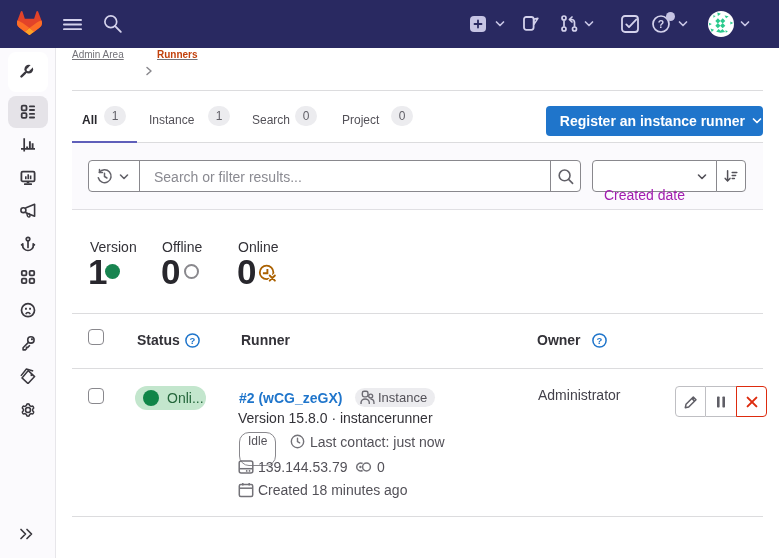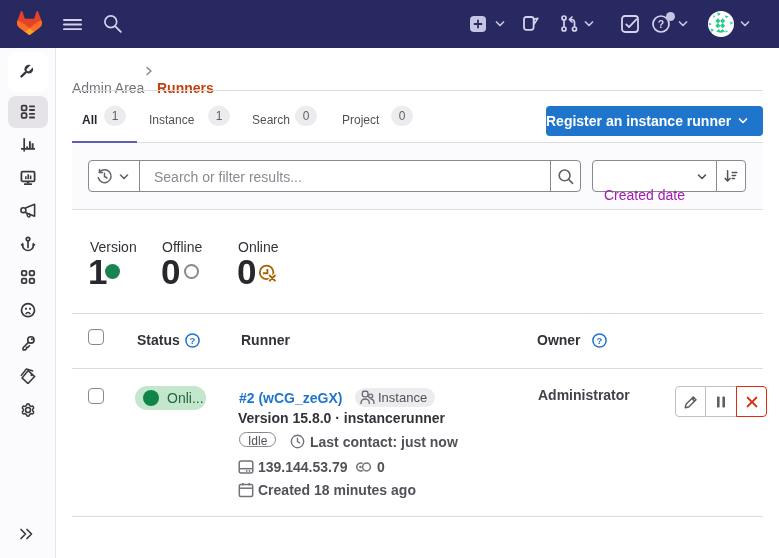--- a/index.html
+++ b/index.html
@@ -14,54 +14,54 @@
 
   
   .sidebar { position:absolute; left:0; top:48px; width:56px; height:510px;
     background:#fbfafd; border-right:1px solid #e7e6ea; }
   .sb-btn { position:absolute; left:8px; width:40px; height:40px; border-radius:8px;
     display:flex; align-items:center; justify-content:center; }
   .sb-ic { position:absolute; left:20px; width:16px; height:16px; }
 
   
   .line { position:absolute; height:1px; background:#dcdcde; }
-  .crumb { position:absolute; left:72px; top:80px; font-size:14px; color:#737278; }
+  .crumb { position:absolute; left:72px; top:49px; font-size:10px; color:#737278;text-decoration:underline; }
   .crumb b { color:#c2410c; font-weight:600; }
 
   .tabtxt { position:absolute; top:113px; font-size:12px; color:#535158; }
   .pill { position:absolute; top:106px; height:20px; border-radius:10px; background:#ececef;
     color:#626168; font-size:12px; line-height:20px; text-align:center; }
 
   .btn-register { position:absolute; left:546px; top:106px; width:217px; height:30px;
     background:#1f75cb; border-radius:4px; color:#fff; font-size:14px; font-weight:600;
-    display:flex; align-items:center; justify-content:flex-start; gap:6px; }
+    display:flex; align-items:center; justify-content:flex-end; gap:6px; }
 
   .searchbox { position:absolute; left:88px; top:160px; width:493px; height:32px;
     border:1px solid #89888d; border-radius:4px; background:#fff; }
   .ddbtn { position:absolute; top:160px; height:32px; border:1px solid #89888d;
     background:#fff; }
 
   .stat-label { position:absolute; top:239px; font-size:14px; color:#333238; }
   .stat-num { position:absolute; top:252px; font-size:35px; font-weight:700; color:#28272d; letter-spacing:-1px; }
 
   .th { position:absolute; font-size:14px; font-weight:700; color:#333238; top:332px; }
   .checkbox { position:absolute; width:16px; height:16px; border:1px solid #89888d;
     border-radius:4px; background:#fff; }
 
   .badge-online { position:absolute; left:135px; top:386px; width:71px; height:24px;
     background:#c3e6cd; border-radius:12px; color:#24663b; font-size:14px;
     display:flex; align-items:center; }
   .badge-instance { position:absolute; left:355px; top:388px; height:19px; padding:0 8px 0 5px;
     background:#ececef; border-radius:10px; color:#535158; font-size:13px;
     display:flex; align-items:center; gap:3px; }
-  .badge-idle { position:absolute; left:239px; top:432px; height:15px; padding:0 8px;
+  .badge-idle { position:absolute; left:239px; top:432px; height:34px; padding:0 8px;
     border:1px solid #89888d; border-radius:10px; color:#535158; font-size:12px;
     line-height:17px; }
 
-  .rowtxt { position:absolute; color:#535158; font-size:14px;font-weight:bold; }
+  .rowtxt { position:absolute; color:#535158; font-size:14px; }
   .actions { position:absolute; left:675px; top:386px; display:flex; }
   .act { width:31px; height:31px; background:#fff; border:1px solid #bfbfc3;
     display:flex; align-items:center; justify-content:center; }
   .act.first { border-radius:4px 0 0 4px; }
   .act.mid { border-left:none; }
   .act.danger { border:1px solid #dd2b0e; border-radius:0 4px 4px 0; margin-left:-1px; }
 </style>
 </head>
 <body>
 

